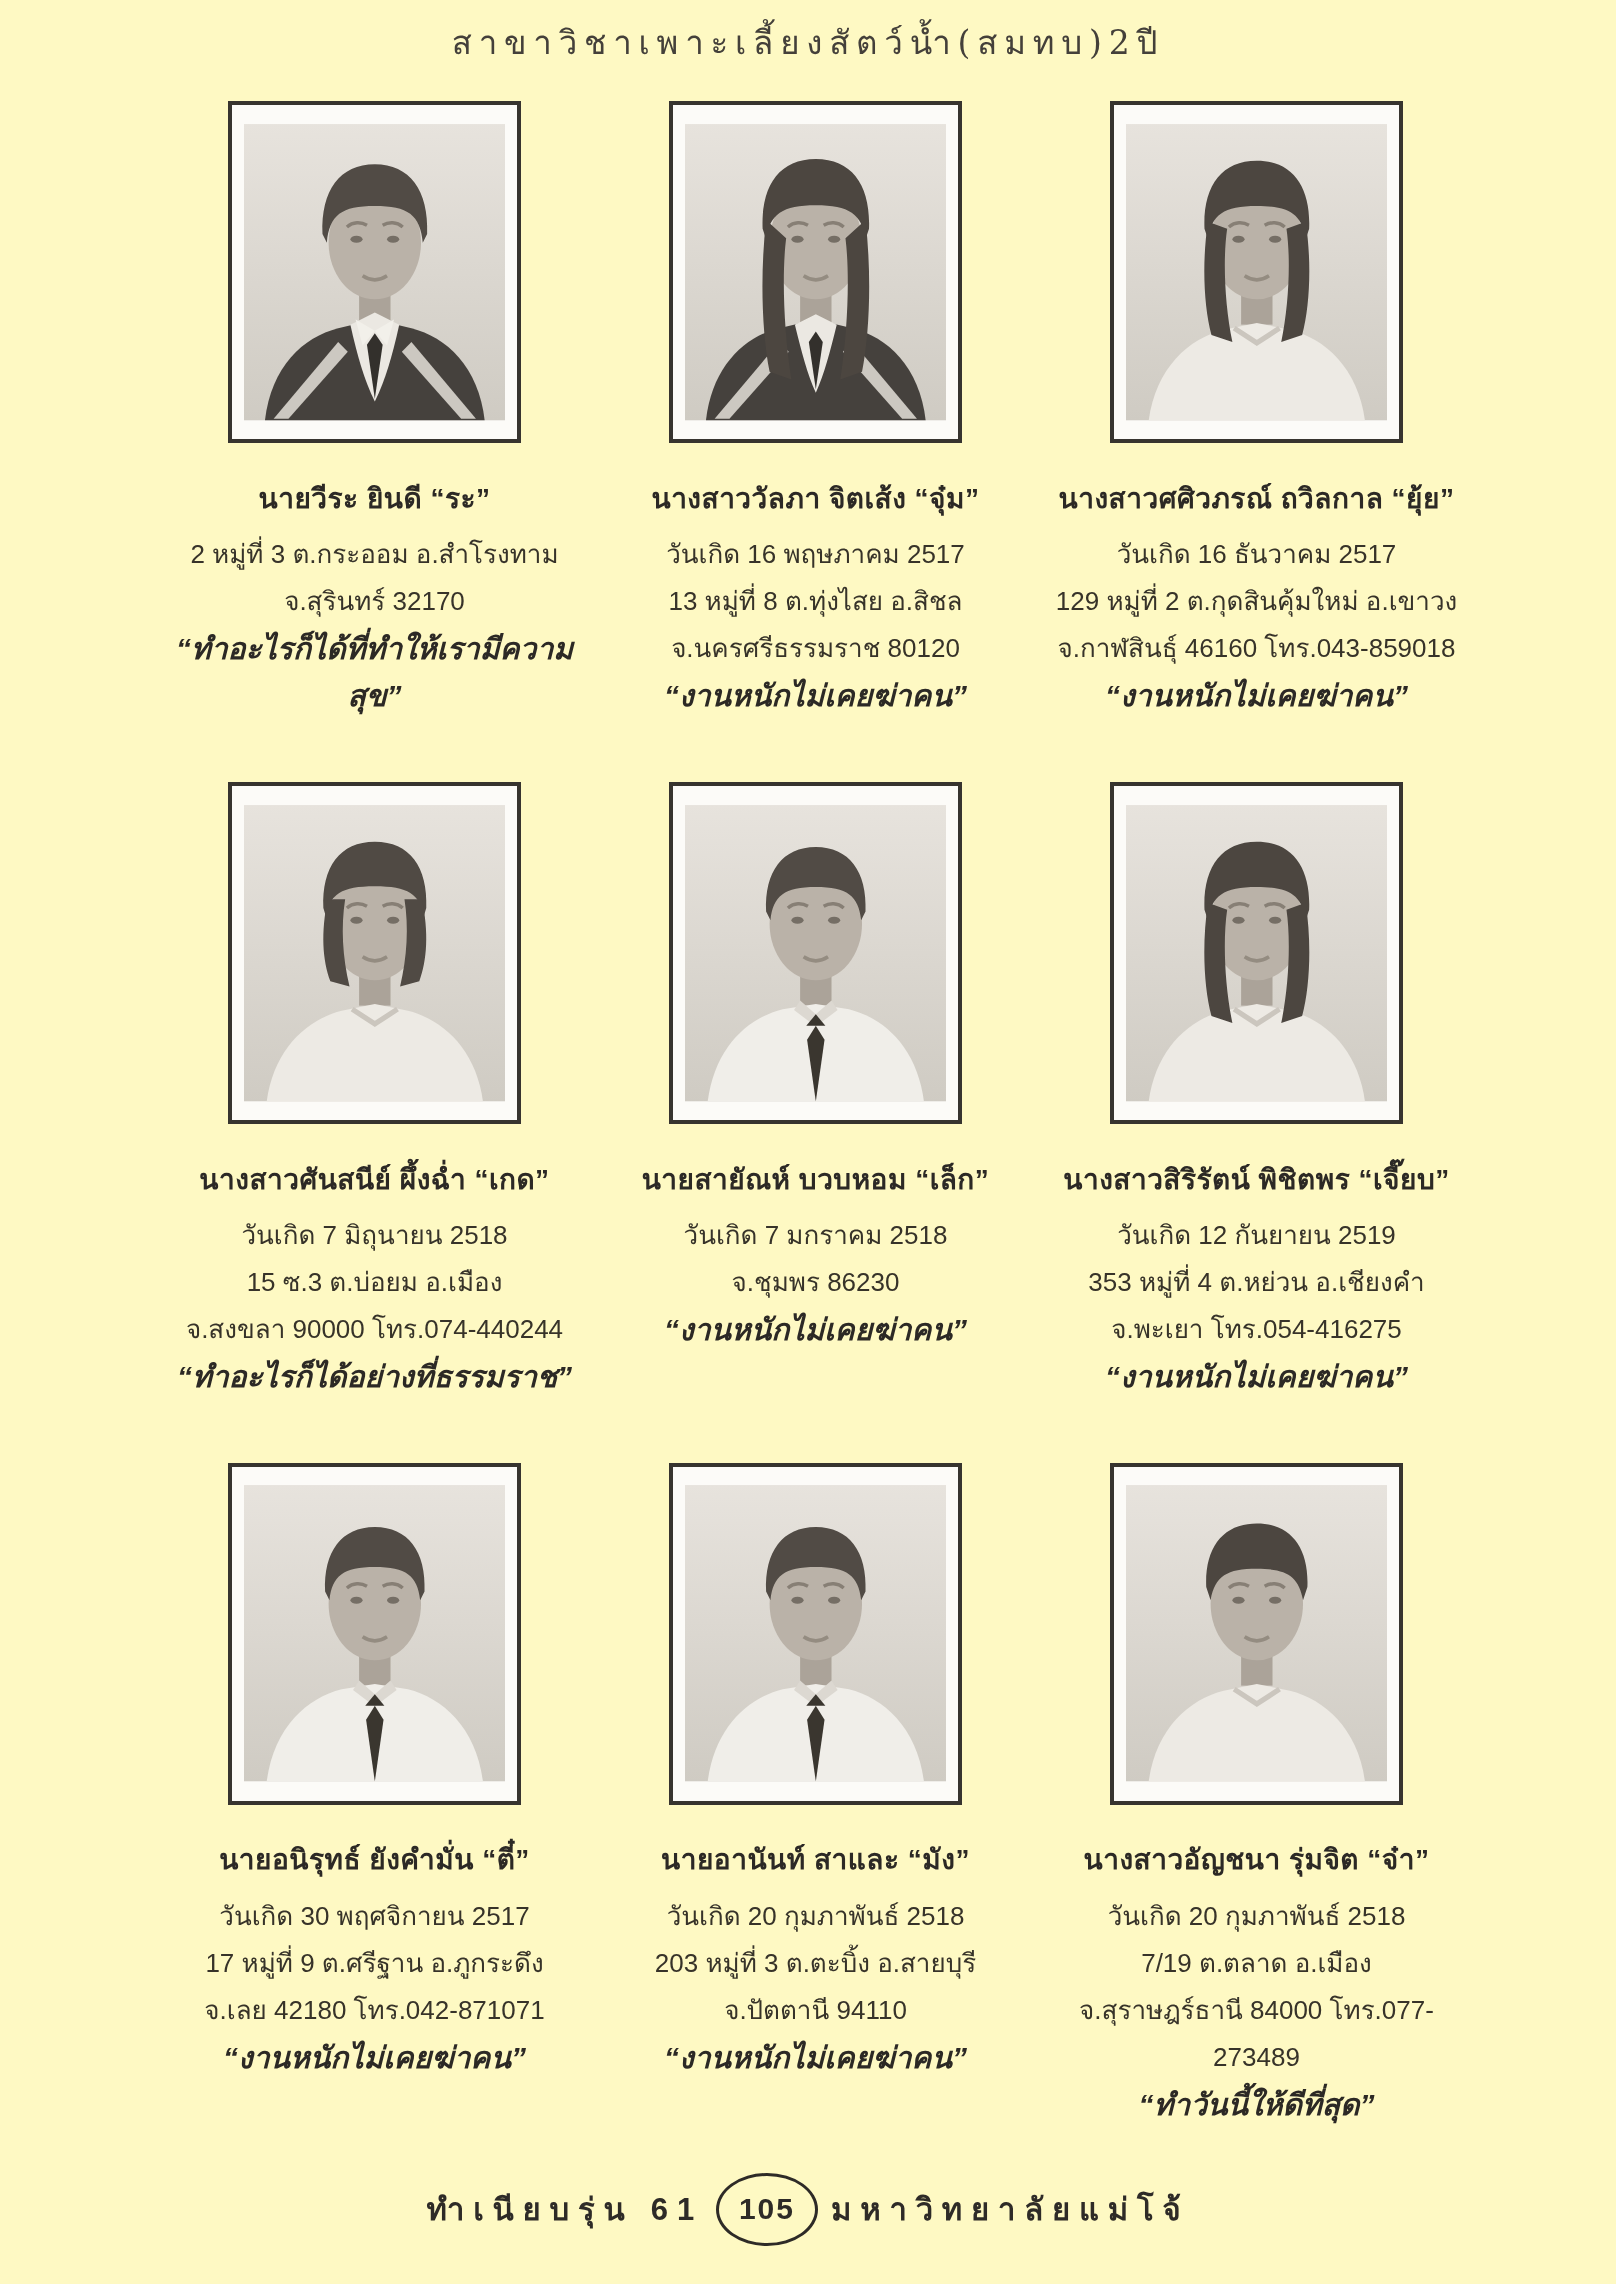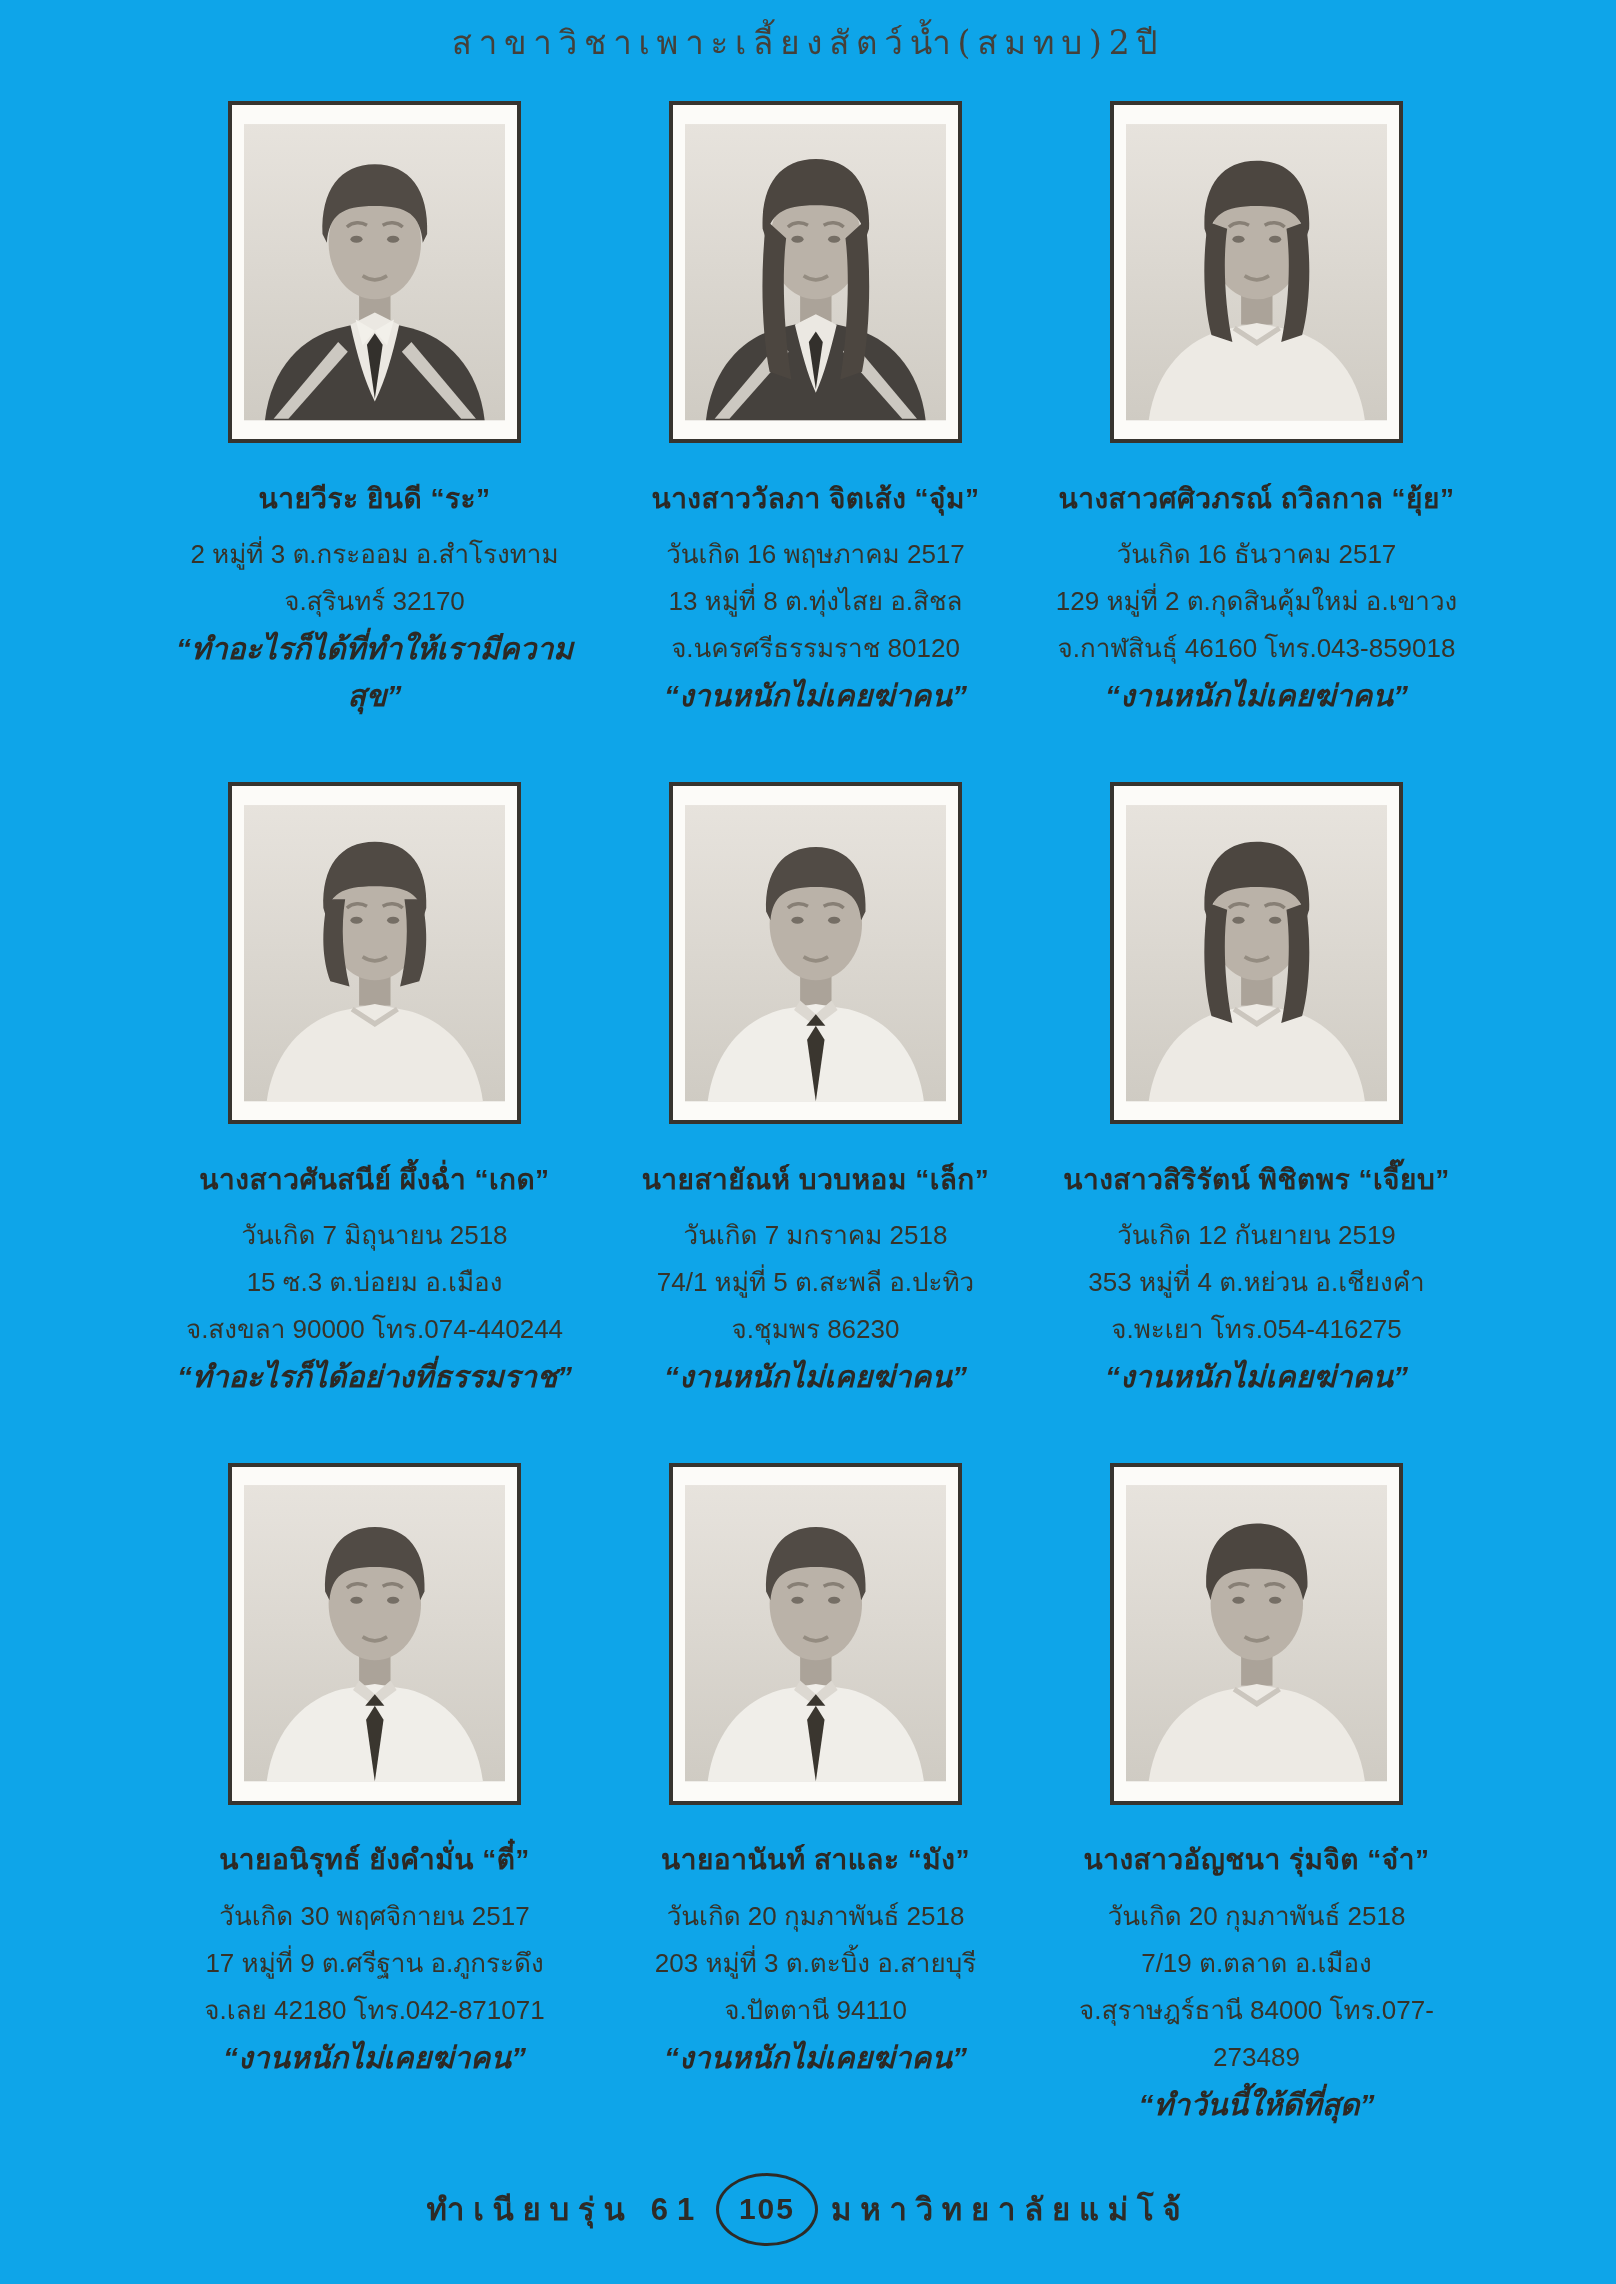--- a/index.html
+++ b/index.html
@@ -1,20 +1,20 @@
 <!DOCTYPE html>
 <html style="font-size:7.8px"><head>
 <meta charset="utf-8">
 <style>
   html,body { margin:0; padding:0; background:#dedbd5; }
   .page {
     position:relative;
     width:1616px; height:2284px;
     margin:0 auto;
-    background:#0ea5e9;
+    background:#fef9c3;
     font-family:"Liberation Sans","DejaVu Sans",sans-serif;
     color:#34302b;
     overflow:hidden;
   }
   .title {
     margin:0;
     padding-top:22.4px;
     text-align:center;
     font-family:"DejaVu Serif","Liberation Serif",serif;
     font-weight:400;
@@ -219,21 +219,20 @@
 
     <section class="card">
       <figure class="photo-frame">
         <svg class="photo" viewBox="0 0 300 340">
             <use href="#p-male-tie"></use>
           </svg>
       </figure>
       <div class="info">
         <p class="name">นายสายัณห์ บวบหอม “เล็ก”</p>
         <p class="line">วันเกิด 7 มกราคม 2518</p>
-        <p class="line">74/1 หมู่ที่ 5 ต.สะพลี อ.ปะทิว</p>
         <p class="line">จ.ชุมพร 86230</p>
         <p class="quote">“งานหนักไม่เคยฆ่าคน”</p>
       </div>
     </section>
 
     <section class="card">
       <figure class="photo-frame">
         <svg class="photo" viewBox="0 0 300 340">
             <use href="#p-female-mid"></use>
           </svg>

